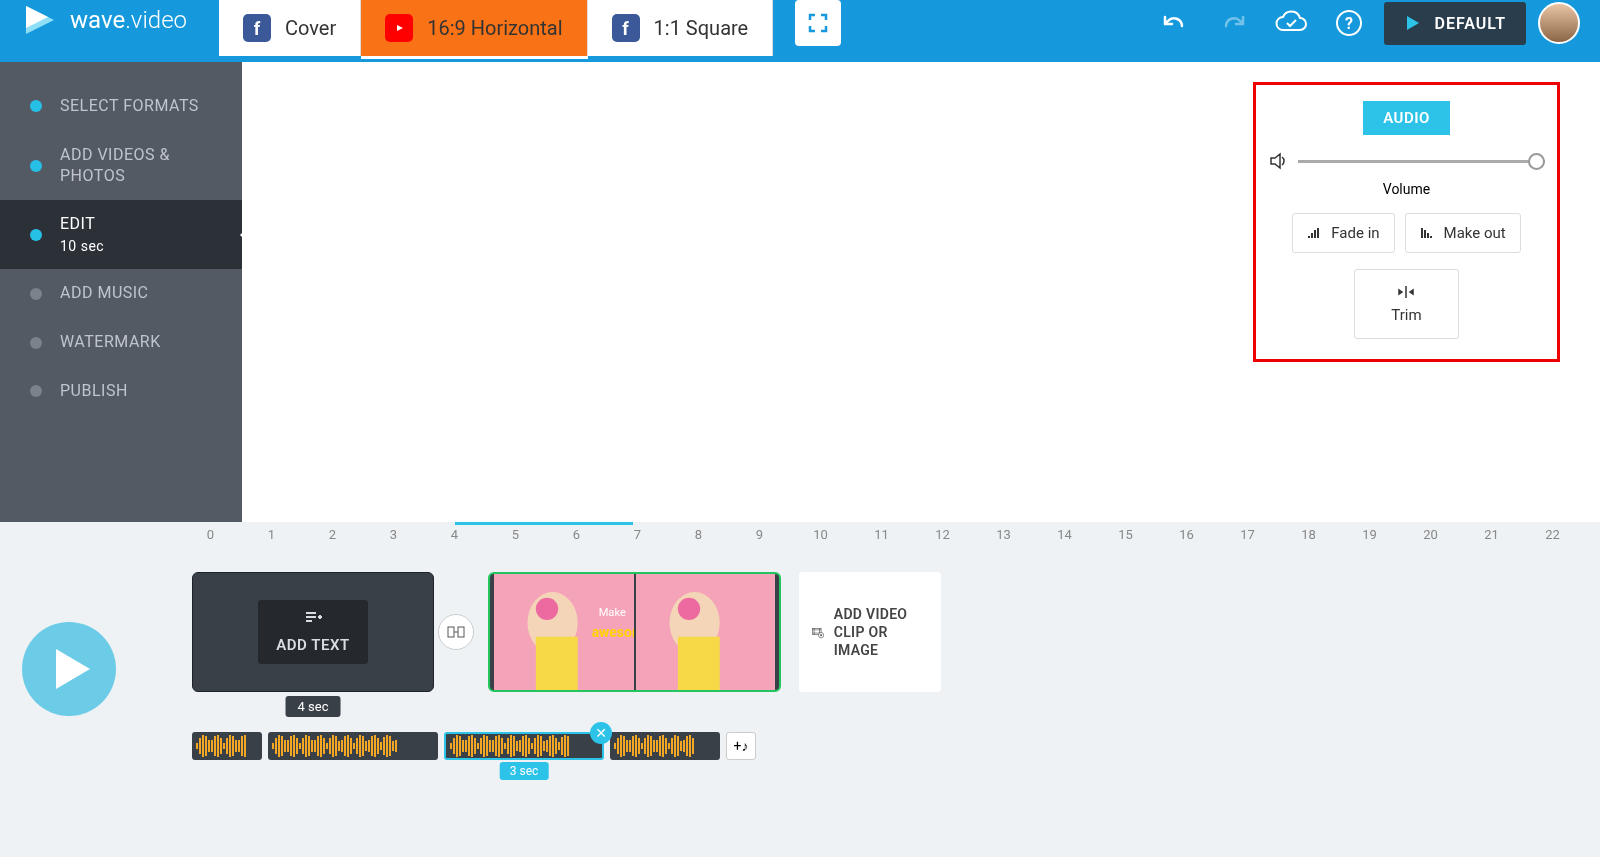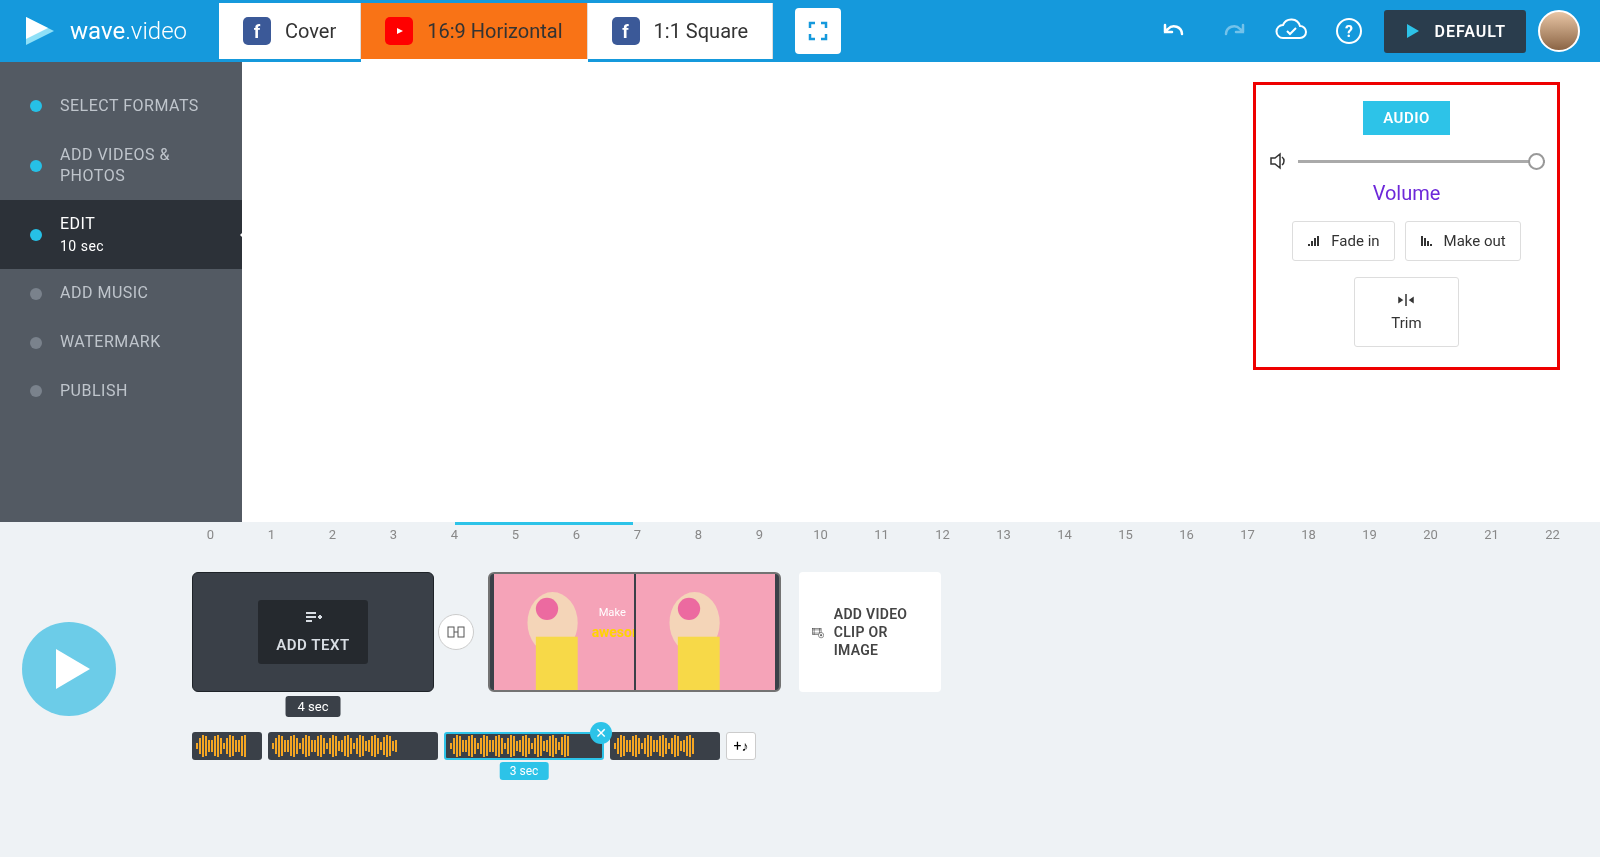--- a/index.html
+++ b/index.html
@@ -1,19 +1,19 @@
 <!DOCTYPE html>
 <html><head>
 <meta charset="utf-8">
 <style>
 *{margin:0;padding:0;box-sizing:border-box;font-family:-apple-system,BlinkMacSystemFont,"Segoe UI",Roboto,Arial,sans-serif;}
 body{background:#eef2f5;width:1600px;height:857px;overflow:hidden;}
 
 
-.header{background:#1599dc;height:62px;display:flex;align-items:center;padding:0 20px;gap:12px;}
+.header{background:#1599dc;height:62px;display:flex;align-items:flex-start;padding:0 20px;gap:12px;}
 .logo{display:flex;align-items:center;gap:10px;color:#fff;font-size:24px;font-weight:300;cursor:pointer;}
 .logo-icon{width:40px;height:40px;display:flex;align-items:center;justify-content:center;}
 .format-tabs{display:flex;gap:0;margin-left:20px;}
 .format-tab{background:#fff;border:none;padding:14px 24px;font-size:20px;color:#333;display:flex;align-items:center;gap:14px;cursor:pointer;border-right:1px solid #ddd;}
 .format-tab.active{background:#f97316;box-shadow:0 3px 0 #fff;position:relative;z-index:2;}
 .format-tab .soc-ico{width:28px;height:28px;display:flex;align-items:center;justify-content:center;border-radius:5px;}
 .soc-ico.ig{background:linear-gradient(45deg,#f09433,#e6683c,#dc2743,#cc2366,#bc1888);}
 .soc-ico.fb{background:#3b5998;color:#fff;font-weight:bold;font-size:18px;}
 .soc-ico.yt{background:#ff0000;}
 .icon-btn{background:#fff;border:none;width:46px;height:46px;border-radius:4px;display:flex;align-items:center;justify-content:center;cursor:pointer;font-size:22px;color:#1599dc;}
@@ -41,36 +41,36 @@
 .vp-text2{position:absolute;right:35px;top:200px;color:#ffd400;font-size:42px;font-weight:700;}
 .person{position:absolute;left:70px;top:40px;width:360px;height:325px;}
 
 
 .audio-panel{position:absolute;right:40px;top:20px;width:307px;border:3px solid #e00;background:#fff;padding:16px 12px 20px;display:flex;flex-direction:column;align-items:center;gap:16px;}
 .audio-tab{background:#2dc3e8;color:#fff;border:none;padding:8px 20px;font-size:15px;font-weight:600;letter-spacing:.5px;cursor:pointer;}
 .vol-row{display:flex;align-items:center;gap:10px;width:100%;flex-direction:column;}
 .vol-slider{display:flex;align-items:center;gap:10px;width:100%;}
 .slider-track{flex:1;height:3px;background:#aaa;position:relative;}
 .slider-thumb{position:absolute;right:0;top:-7px;width:17px;height:17px;background:#fff;border:2px solid #999;border-radius:50%;}
-.vol-lbl{color:#6d28d9;font-size:20px;}
+.vol-lbl{color:#000000;font-size:14px;}
 .fade-row{display:flex;gap:10px;}
 .fade-btn{border:1px solid #ddd;background:#fff;padding:10px 14px;font-size:15px;color:#333;display:flex;align-items:center;gap:8px;cursor:pointer;border-radius:3px;}
 .trim-btn{border:1px solid #ddd;background:#fff;padding:14px 36px;font-size:15px;color:#333;display:flex;flex-direction:column;align-items:center;gap:6px;cursor:pointer;border-radius:3px;}
 
 
 .timeline{height:327px;background:#eef2f5;padding:0 0 0 0;position:relative;}
 .ruler{display:flex;padding-left:180px;height:24px;align-items:center;font-size:13px;color:#888;}
 .ruler-seg{width:61px;text-align:center;}
 .ruler-played{position:absolute;left:455px;top:0;width:178px;height:3px;background:#2dc3e8;}
 .play-big{position:absolute;left:22px;top:100px;width:94px;height:94px;background:#6ccce8;border-radius:50%;display:flex;align-items:center;justify-content:center;cursor:pointer;}
 .play-big::after{content:'';width:0;height:0;border-top:20px solid transparent;border-bottom:20px solid transparent;border-left:34px solid #fff;margin-left:8px;}
 .clips-row{position:absolute;left:192px;top:50px;display:flex;align-items:center;gap:0;}
 .clip{background:#3a4048;border:1px solid #1e2328;border-radius:6px;height:120px;position:relative;display:flex;align-items:center;justify-content:center;}
 .clip1{width:242px;}
-.clip2{width:293px;border:2px solid #737373;margin-left:54px;overflow:hidden;display:flex;padding:3px;}
+.clip2{width:293px;border:2px solid #22c55e;margin-left:54px;overflow:hidden;display:flex;padding:3px;}
 .clip2 .thumb{flex:1;background:#f5a3b8;margin:0 1px;position:relative;}
 .clip-add-text{background:rgba(0,0,0,.35);padding:10px 18px;display:flex;align-items:center;gap:12px;color:#d8dde3;font-size:15px;font-weight:600;letter-spacing:.5px;border-radius:3px;flex-direction:column;}
 .trans-btn{width:36px;height:36px;background:#fff;border:1px solid #ccc;border-radius:50%;position:absolute;left:438px;top:92px;display:flex;align-items:center;justify-content:center;cursor:pointer;font-size:16px;color:#555;}
 .add-clip{width:142px;height:120px;background:#fff;margin-left:18px;border-radius:4px;display:flex;align-items:center;padding:0 12px;gap:10px;cursor:pointer;}
 .add-clip-text{font-size:14px;color:#444;font-weight:600;line-height:1.3;letter-spacing:.3px;}
 .dur-badge{position:absolute;bottom:-26px;left:50%;transform:translateX(-50%);background:#3a4048;color:#fff;font-size:13px;padding:3px 12px;border-radius:3px;}
 .audio-track{position:absolute;left:192px;top:210px;display:flex;gap:6px;align-items:center;}
 .wave-seg{height:28px;background:#3a4048;border-radius:3px;display:flex;align-items:center;padding:0 4px;gap:1px;}
 .wave-seg.sel{border:2px solid #2dc3e8;position:relative;}
 .wave-bar{width:2px;background:#f5a623;}

